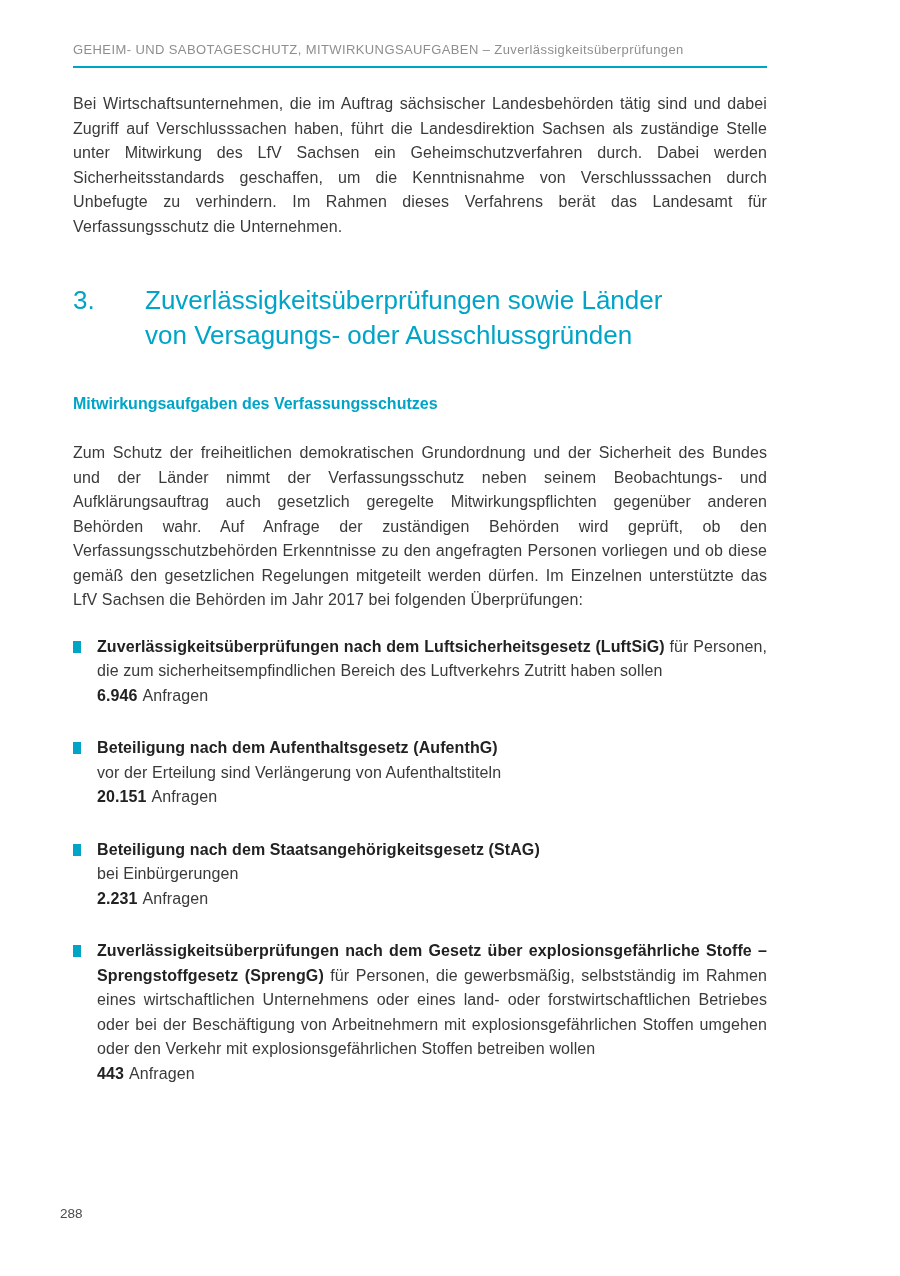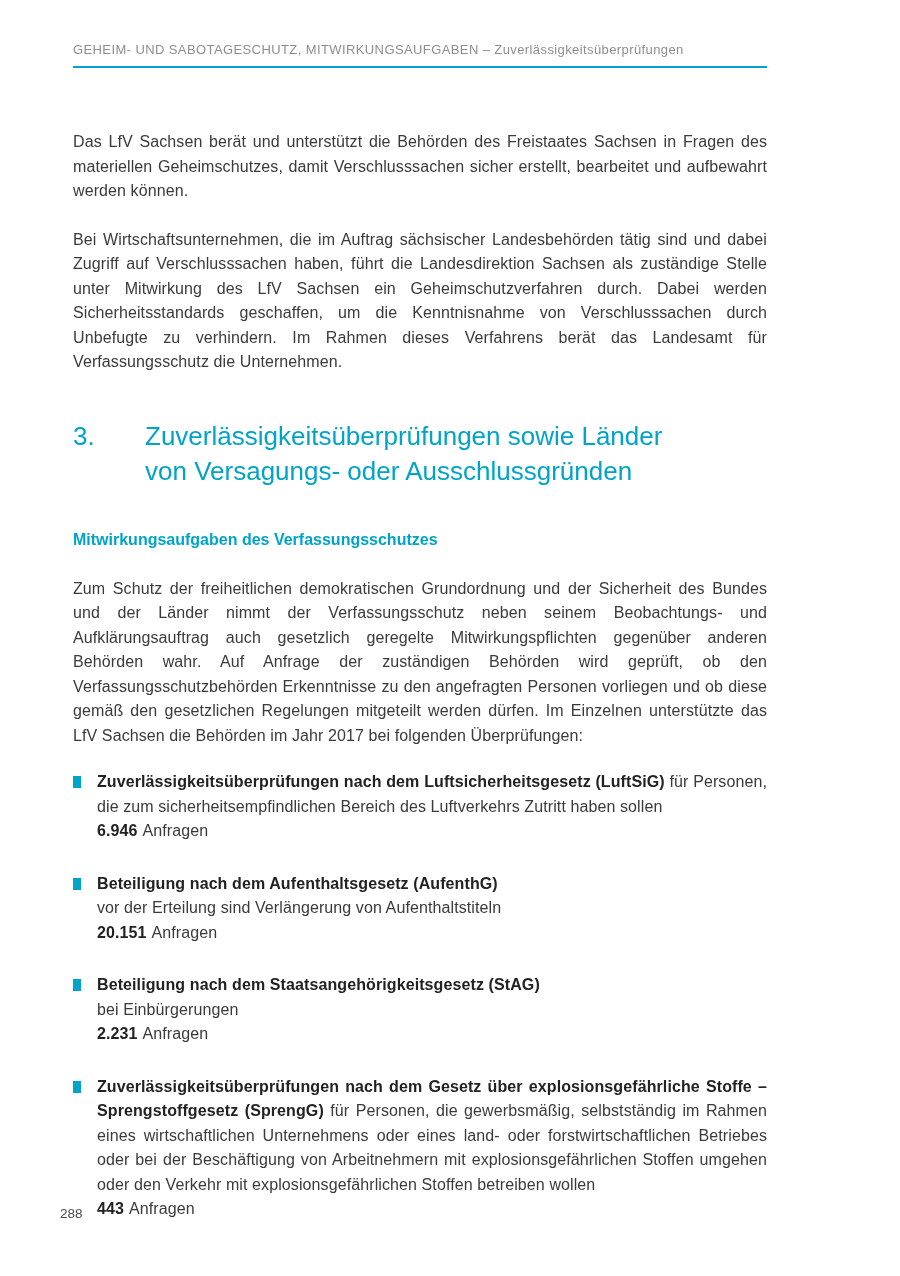--- a/index.html
+++ b/index.html
@@ -85,21 +85,20 @@
 
 <div class="page">
 
   <header>
     <div class="header-text">GEHEIM- UND SABOTAGESCHUTZ, MITWIRKUNGSAUFGABEN – Zuverlässigkeitsüberprüfungen</div>
     <div class="header-rule"></div>
   </header>
 
   <main>
 
-    <p class="body-par first-par">Das LfV Sachsen berät und unterstützt die Behörden des Freistaates Sachsen in Fragen des materiellen Geheimschutzes, damit Verschlusssachen sicher erstellt, bearbeitet und aufbewahrt werden können.</p>
 
     <p class="body-par">Bei Wirtschaftsunternehmen, die im Auftrag sächsischer Landesbehörden tätig sind und dabei Zugriff auf Verschlusssachen haben, führt die Landesdirektion Sachsen als zuständige Stelle unter Mitwirkung des LfV Sachsen ein Geheimschutzverfahren durch. Dabei werden Sicherheitsstandards geschaffen, um die Kenntnisnahme von Verschlusssachen durch Unbefugte zu verhindern. Im Rahmen dieses Verfahrens berät das Landesamt für Verfassungsschutz die Unternehmen.</p>
 
     <h2 class="section-heading">
       <span class="section-number">3.</span>
       <span class="section-title">
         <span>Zuverlässigkeitsüberprüfungen sowie Länder</span>
         <span>von Versagungs- oder Ausschlussgründen</span>
       </span>
     </h2>

